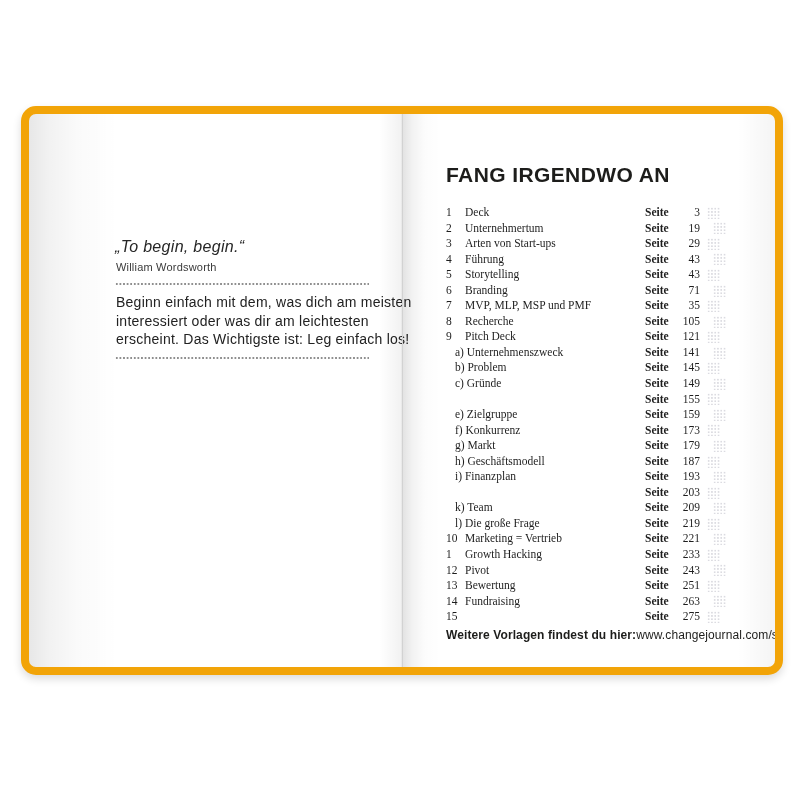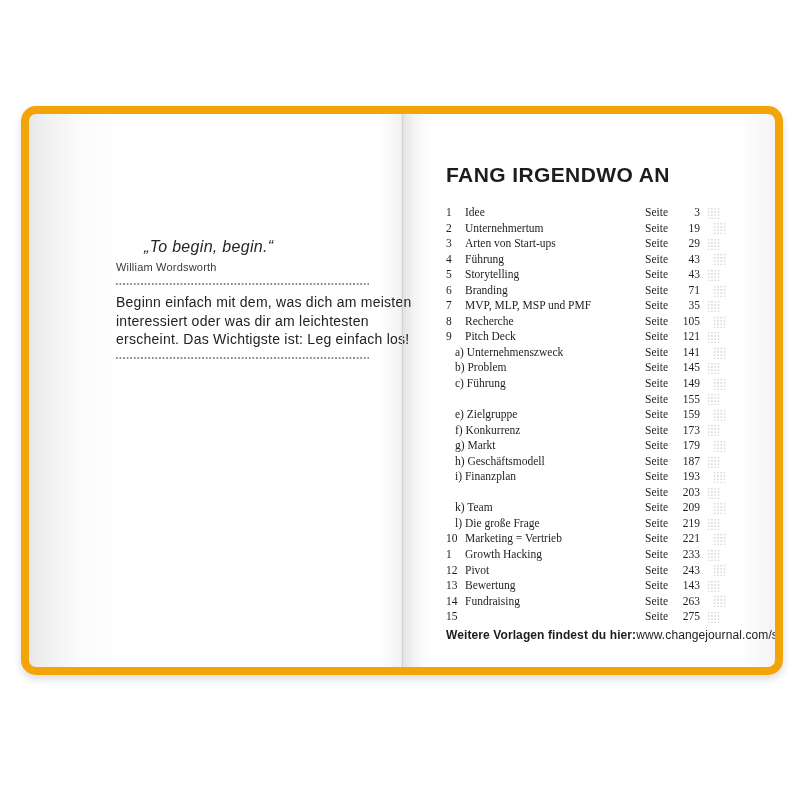--- a/index.html
+++ b/index.html
@@ -24,21 +24,21 @@
   }
   .page-right {
     border-left:1px solid #d2d2d2;
     background:linear-gradient(to right,
       rgba(0,0,0,0.11) 0%, rgba(0,0,0,0.05) 2.5%, rgba(0,0,0,0.012) 6%,
       rgba(0,0,0,0) 10%, rgba(0,0,0,0) 90%, rgba(0,0,0,0.045) 100%);
   }
 
   
   .quote { position:absolute; left:86px; top:124px; font-size:16px; font-style:italic;
-           color:#262626; letter-spacing:0.3px; white-space:nowrap;margin-left:29px; }
+           color:#262626; letter-spacing:0.3px; white-space:nowrap; }
   .quote-attr { position:absolute; left:87px; top:147px; font-size:11px;
                 color:#3a3a3a; letter-spacing:0.2px; }
   .dotline { position:absolute; height:2px; width:254px;
              background-image:radial-gradient(circle, #8f8f8f 0.7px, rgba(0,0,0,0) 0.8px);
              background-size:3.6px 2px; background-repeat:repeat-x; }
   .dotline-1 { left:86px; top:169px; }
   .dotline-2 { left:86px; top:243px; }
   .para { position:absolute; left:87px; top:179px; font-size:14px; line-height:18.7px;
           color:#222222; letter-spacing:0.25px; }
   .para div { white-space:nowrap; }
@@ -46,21 +46,21 @@
   
   .rp-content { position:absolute; left:43px; top:0; width:300px; }
   .rp-title { position:absolute; top:49px; left:0; font-size:21px; font-weight:bold;
               color:#1d1d1b; letter-spacing:0.4px; white-space:nowrap; }
   .toc { position:absolute; top:91px; left:0; width:286px;
          font-family:"Liberation Serif", serif; font-size:11.5px; color:#1e1e1e; }
   .row { display:flex; align-items:baseline; height:15.55px; line-height:15.55px; }
   .row .num   { width:19px; flex:none; }
   .row.sub .num { width:9px; }
   .row .label { flex:1 1 auto; white-space:nowrap; overflow:hidden; }
-  .row .seite { flex:none; margin-left:auto; width:30px; }
+  .row .seite { flex:none; margin-left:auto; width:30px;font-weight:bold; }
   .row .pagenum { flex:none; width:25px; text-align:right; }
   .dotcell { flex:none; width:32px; align-self:center; }
   .dotgrid { width:13px; height:12px; margin-left:7px;
              background-image:radial-gradient(circle, rgba(190,190,200,0.55) 0.7px, rgba(0,0,0,0) 0.8px);
              background-size:3.3px 3.3px; }
   .row:nth-child(even) .dotgrid { margin-left:13px; }
 
   .rp-footer { position:absolute; top:514px; left:0; width:300px; font-size:12px;
                color:#1d1d1b; white-space:nowrap; letter-spacing:0.1px; }
   .rp-footer .f-label { font-weight:bold; }
@@ -82,21 +82,21 @@
       </div>
       <div class="dotline dotline-2"></div>
     </div>
 
     <div class="page page-right">
       <div class="rp-content">
         <div class="rp-title">FANG IRGENDWO AN</div>
         <div class="toc">
   <div class="row">
     <span class="num">1</span>
-    <span class="label">Idee</span>
+    <span class="label">Deck</span>
     <span class="seite">Seite</span>
     <span class="pagenum">3</span>
     <span class="dotcell">
                 <span class="dotgrid" style="display:block"></span>
               </span>
   </div>
 
   <div class="row">
     <span class="num">2</span>
     <span class="label">Unternehmertum</span>
@@ -192,21 +192,21 @@
     <span class="label">b) Problem</span>
     <span class="seite">Seite</span>
     <span class="pagenum">145</span>
     <span class="dotcell">
                 <span class="dotgrid" style="display:block"></span>
               </span>
   </div>
 
   <div class="row sub">
     <span class="num"></span>
-    <span class="label">c) Führung</span>
+    <span class="label">c) Gründe</span>
     <span class="seite">Seite</span>
     <span class="pagenum">149</span>
     <span class="dotcell">
                 <span class="dotgrid" style="display:block"></span>
               </span>
   </div>
 
   <div class="row sub">
     <span class="num"></span>
     <span class="seite">Seite</span>
@@ -322,21 +322,21 @@
     <span class="pagenum">243</span>
     <span class="dotcell">
                 <span class="dotgrid" style="display:block"></span>
               </span>
   </div>
 
   <div class="row">
     <span class="num">13</span>
     <span class="label">Bewertung</span>
     <span class="seite">Seite</span>
-    <span class="pagenum">143</span>
+    <span class="pagenum">251</span>
     <span class="dotcell">
                 <span class="dotgrid" style="display:block"></span>
               </span>
   </div>
 
   <div class="row">
     <span class="num">14</span>
     <span class="label">Fundraising</span>
     <span class="seite">Seite</span>
     <span class="pagenum">263</span>

